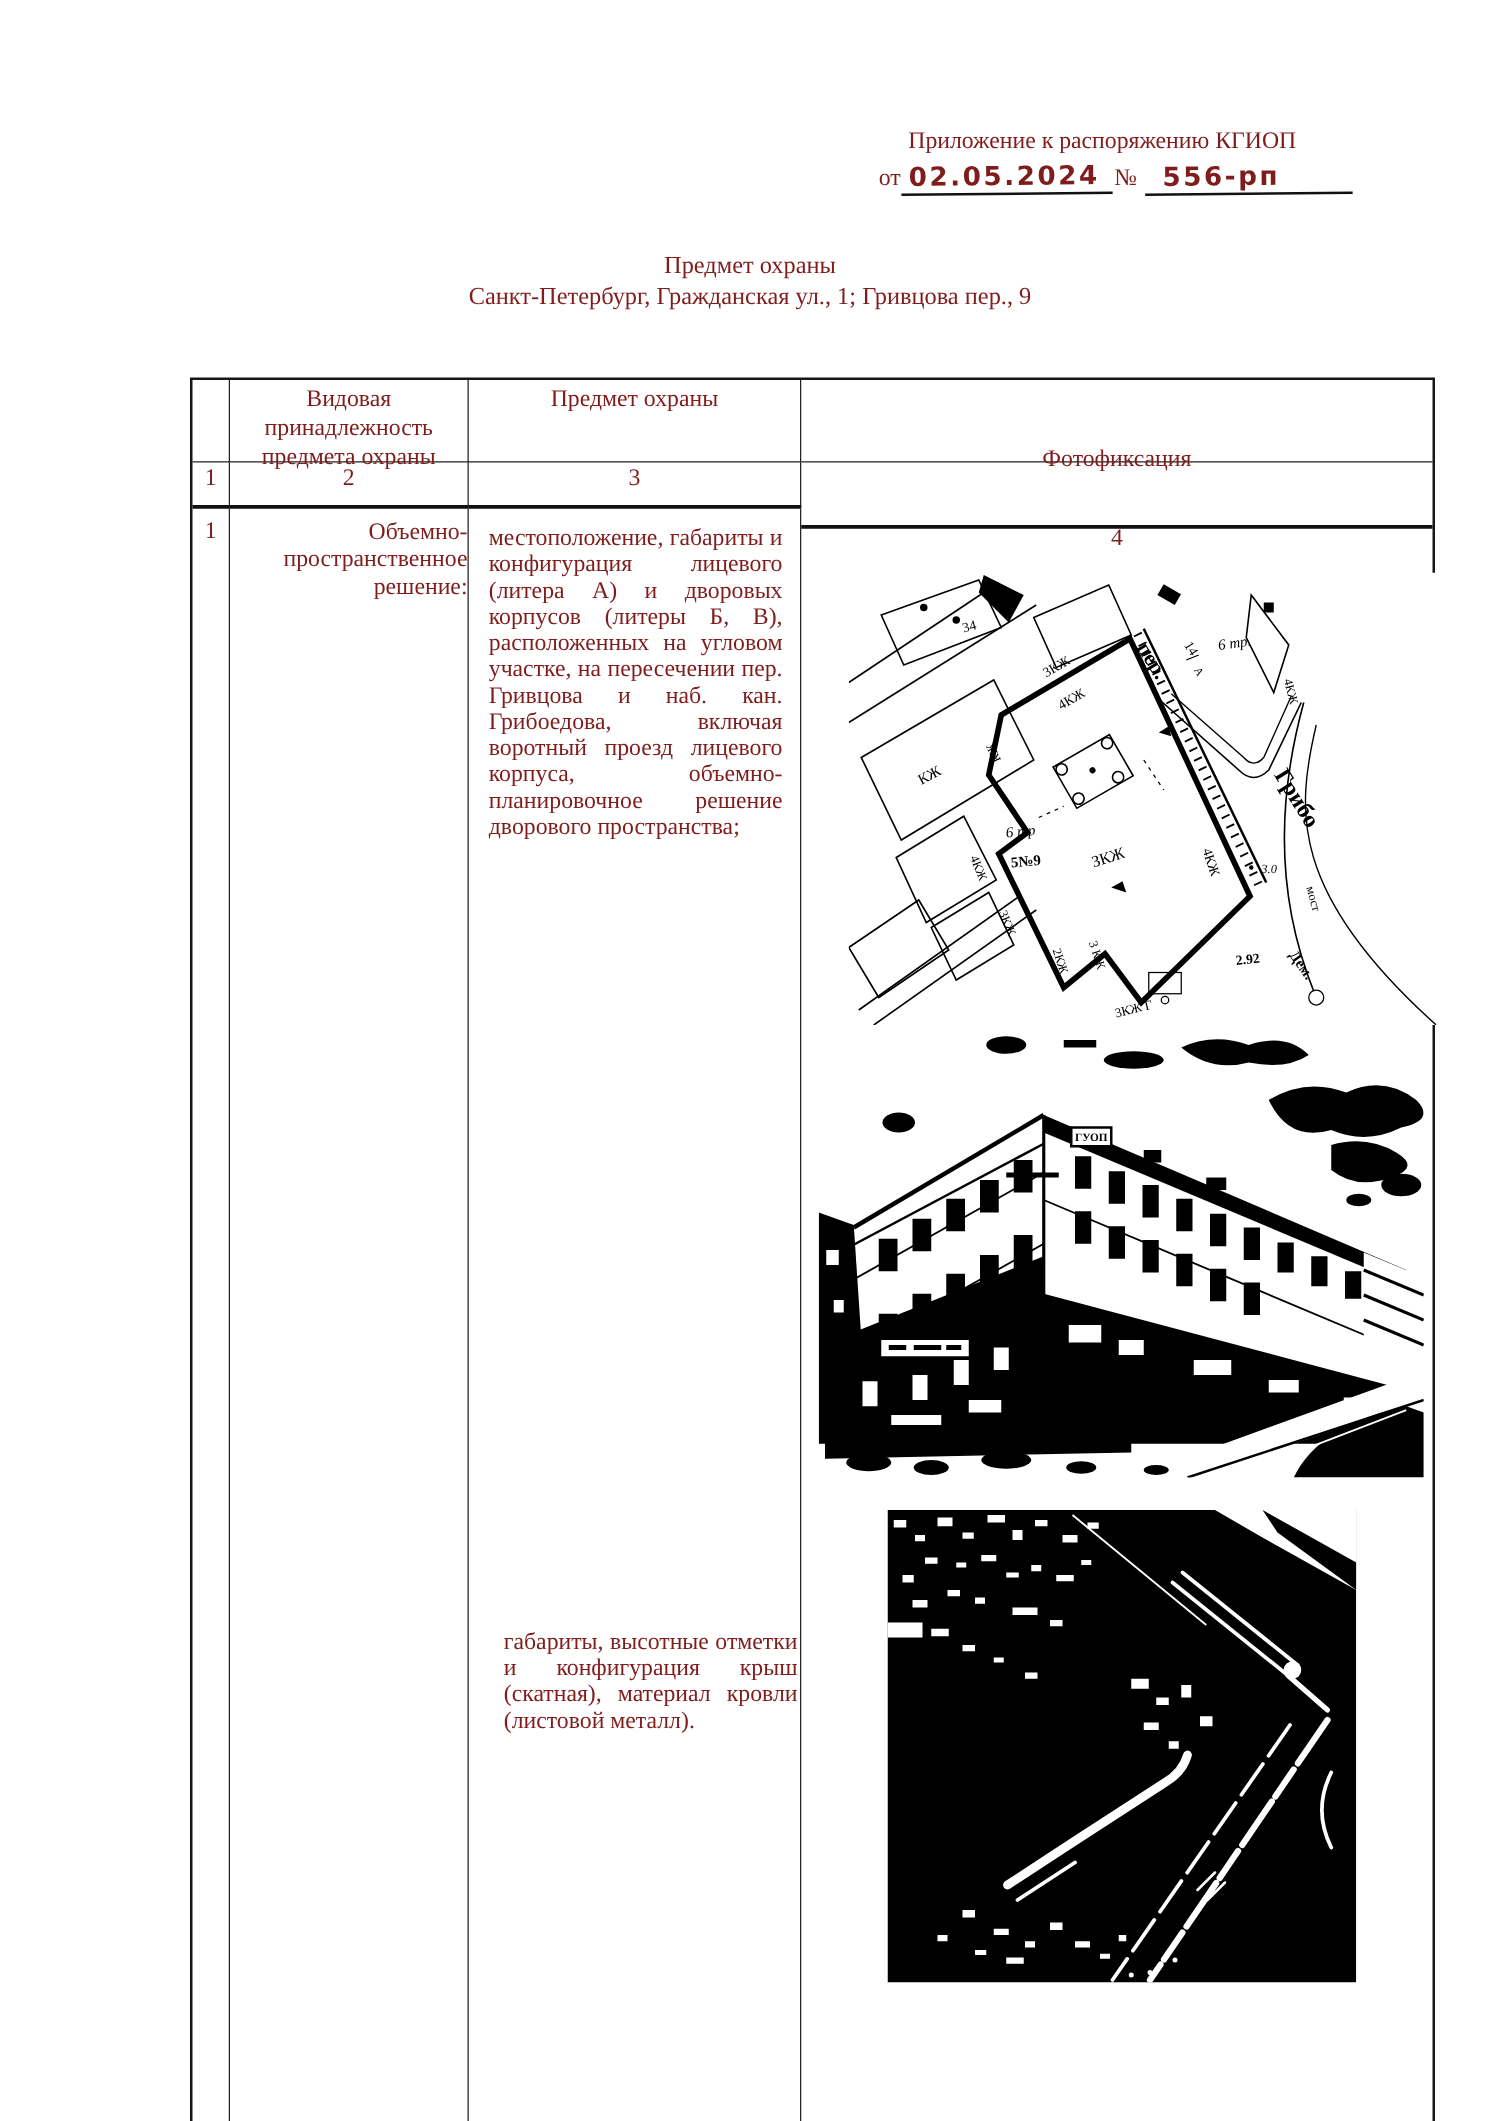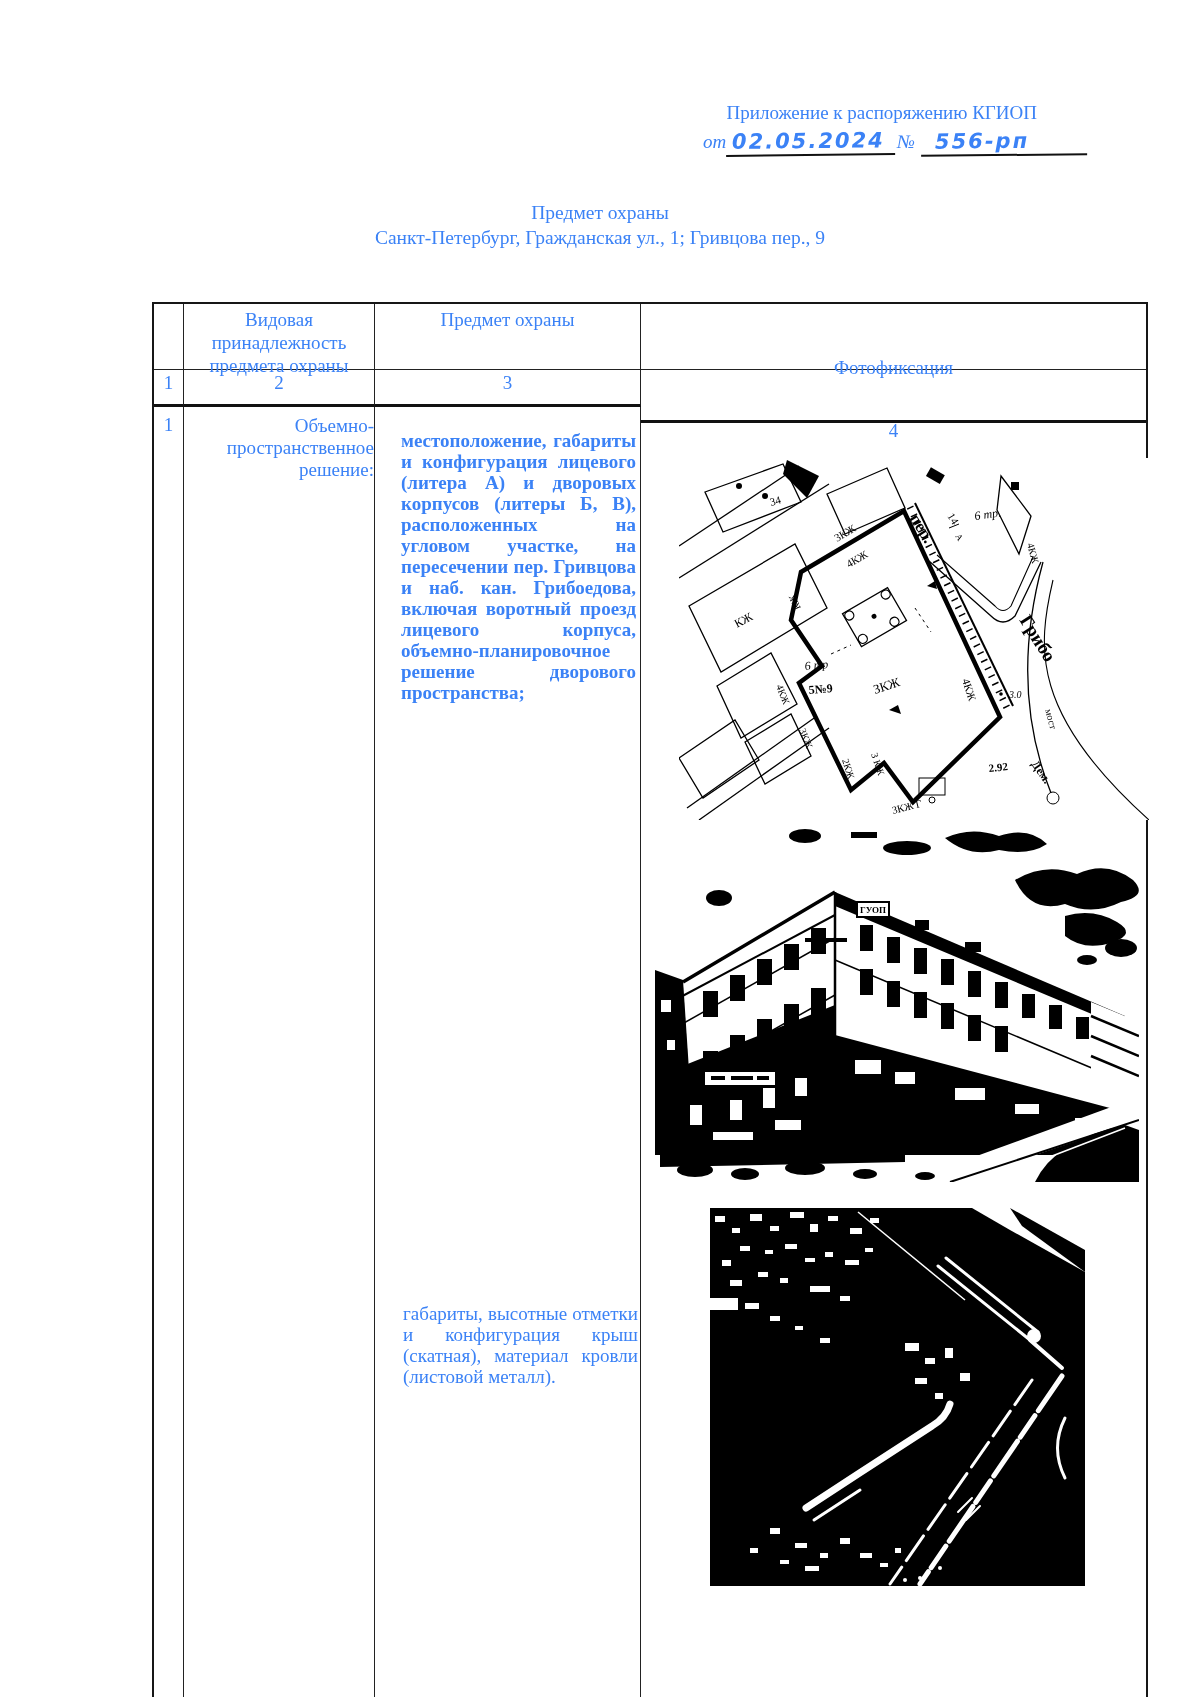--- a/index.html
+++ b/index.html
@@ -1,20 +1,20 @@
 <!DOCTYPE html>
 <html><head>
 <meta charset="utf-8">
 <style>
   html,body{margin:0;padding:0;background:#fff;}
   .page{position:relative;width:1200px;height:1697px;background:#fff;
-        font-family:"Liberation Serif",serif;color:#3b82f6;overflow:hidden;}
+        font-family:"Liberation Serif",serif;color:#7f1d1d;overflow:hidden;}
   
   .annex{position:absolute;top:100px;right:163px;text-align:right;font-size:19px;line-height:26px;}
-  .annex-l2{position:absolute;top:129px;left:703px;font-size:19px;white-space:nowrap;font-style:italic;}
+  .annex-l2{position:absolute;top:129px;left:703px;font-size:19px;white-space:nowrap;}
   .hw{font-family:"DejaVu Sans",sans-serif;font-weight:700;font-size:21px;letter-spacing:2px;
       display:inline-block;transform:rotate(-0.6deg);}
   .uline{border-bottom:2px solid #111;}
   .hw-date{padding:0 10px 1px 6px;}
   .hw-num{padding:0 58px 1px 14px;margin-left:6px;}
   .nosign{margin-left:2px;}
   
   .title{position:absolute;top:200px;left:0;width:1200px;text-align:center;
          font-size:19.5px;line-height:25px;}
   
@@ -24,21 +24,21 @@
        grid-template-rows:66px 37px auto;font-size:19px;}
   .c{border-right:1.6px solid #222;border-bottom:1.6px solid #222;box-sizing:border-box;
      position:relative;}
   .noR{border-right:none;margin-top:48px;}
   .hcell{text-align:center;padding-top:4px;line-height:23px;}
   .ncell{text-align:center;padding-top:2px;border-bottom:3px solid #111;line-height:22px;}
   .rcell{border-bottom:none;}
   .cat{ text-align:right;padding-top:8px;line-height:22px;}
   .numcol{text-align:center;padding-top:7px;}
   .just{ text-align:justify;line-height:21px;font-size:19px;}
-  .p1{margin:14px;padding:9px 14px 0 12px;width:235px;box-sizing:content-box;font-weight:bold;}
+  .p1{margin:4px;padding:9px 14px 0 12px;width:235px;box-sizing:content-box;}
   .p2{margin:16px;position:absolute;top:880px;left:12px;width:235px;}
   .fig{position:absolute;}
   svg{display:block;}
   svg text{font-family:"Liberation Serif",serif;fill:#000;}
 </style>
 </head>
 <body>
 
 <div class="page">
 

